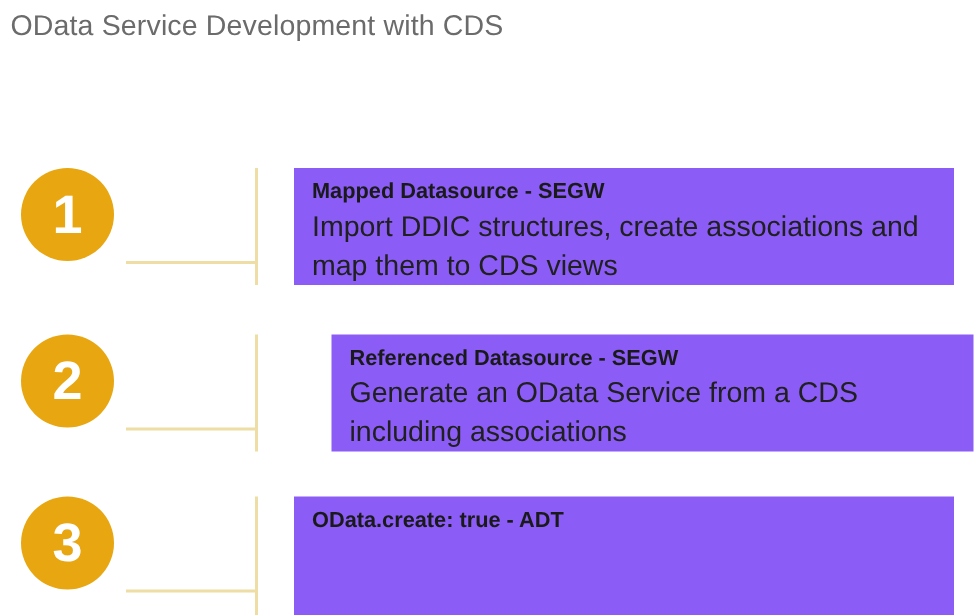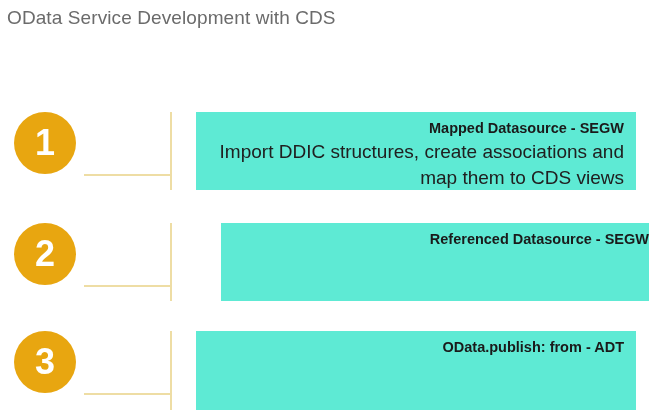--- a/index.html
+++ b/index.html
@@ -13,21 +13,20 @@
     overflow: hidden;
     font-family: "Liberation Sans", sans-serif;
     -webkit-font-smoothing: antialiased;
   }
 
   #slide {
     position: relative;
     width: 532px;
     height: 410px;
     background: #ffffff;
-    text-align: right;
   }
 
   
   #slide-title {
     position: absolute;
     left: 7px;
     top: 7px;
     font-size: 19px;
     font-weight: 400;
     color: #6b6b6b;
@@ -65,21 +64,21 @@
   }
   .connector-v {
     position: absolute;
     width: 2px;
     background: #EEDDA4;
   }
 
   
   .step-box {
     position: absolute;
-    background: #5eead4;
+    background: #8b5cf6;
     box-sizing: border-box;
     padding: 7px 12px 6px 12px;
   }
   .step-heading {
     font-size: 14.5px;
     font-weight: 700;
     color: #1a1a1a;
     line-height: 1.32;
     margin: 0 0 1px 0;
     white-space: nowrap;
@@ -125,31 +124,32 @@
     <div class="step-badge" style="left:14px; top:223px; width:62px; height:62px;">
       <span>2</span>
     </div>
 
     <div class="connector-h" style="left:84px; top:285px; width:88px;"></div>
 
     <div class="connector-v" style="left:170px; top:223px; height:78px;"></div>
 
     <div class="step-box" style="left:209px; top:223px; width:440px; height:78px;margin-left:12px;">
       <div class="step-heading">Referenced Datasource - SEGW</div>
+      <div class="step-desc">Generate an OData Service from a CDS including associations</div>
     </div>
   </div>
 
   <div class="step-row" id="row-3">
 
     <div class="step-badge" style="left:14px; top:331px; width:62px; height:62px;">
       <span>3</span>
     </div>
 
     <div class="connector-h" style="left:84px; top:393px; width:88px;"></div>
 
     <div class="connector-v" style="left:170px; top:331px; height:79px;"></div>
 
     <div class="step-box" style="left:196px; top:331px; width:440px; height:79px;">
-      <div class="step-heading">OData.publish:  from - ADT</div>
+      <div class="step-heading">OData.create:  true - ADT</div>
     </div>
   </div>
 
 </div>
 
 </body></html>

